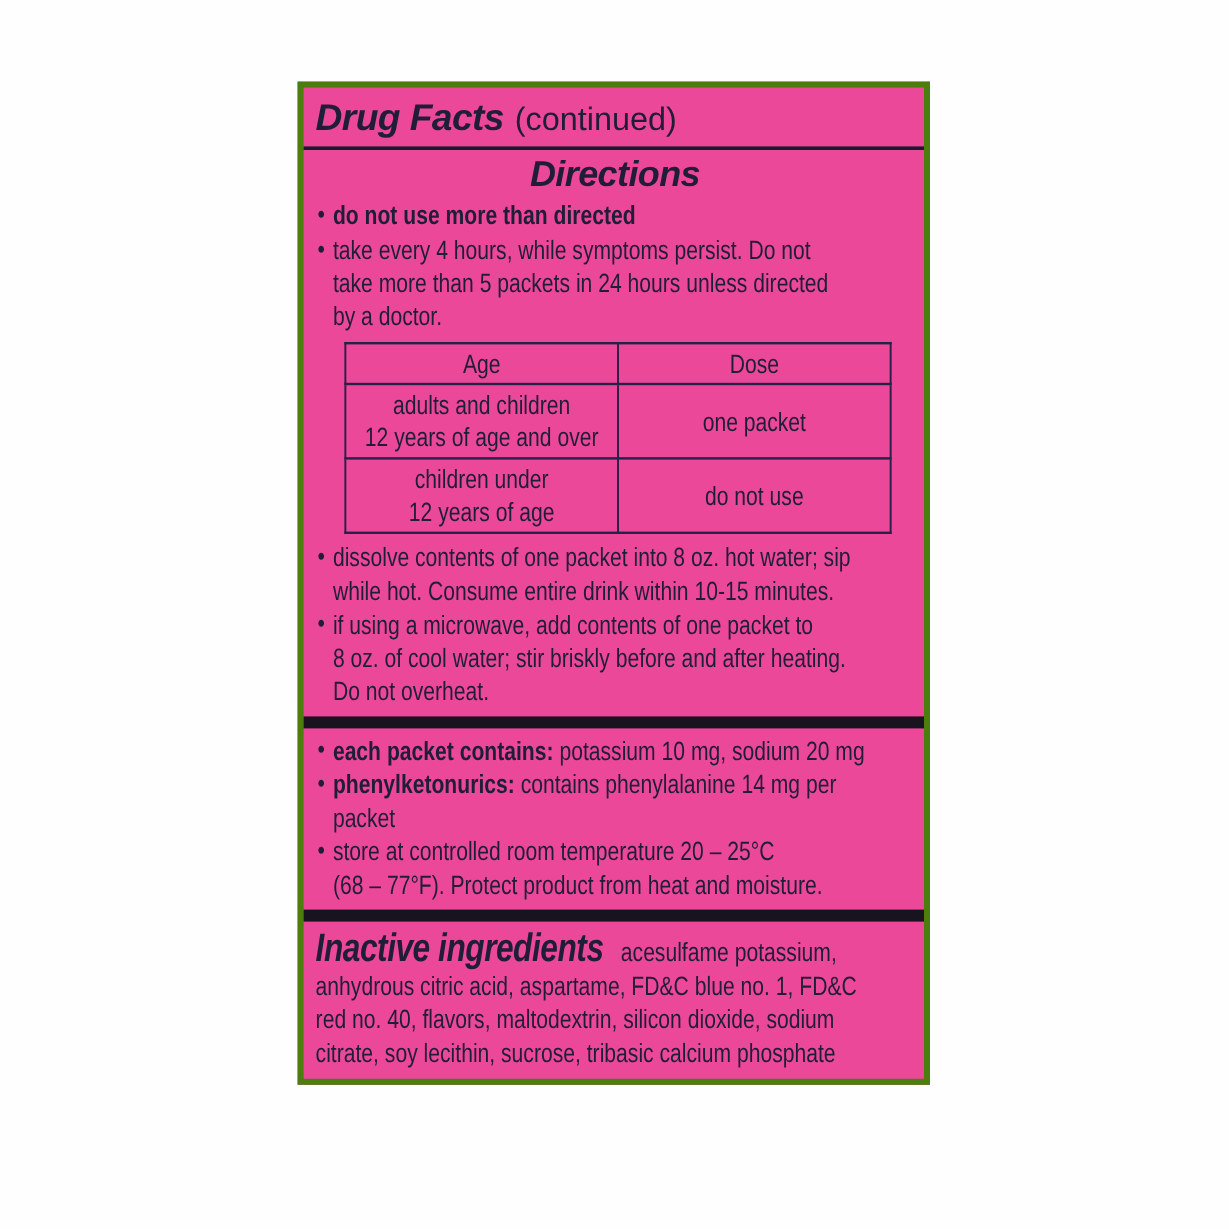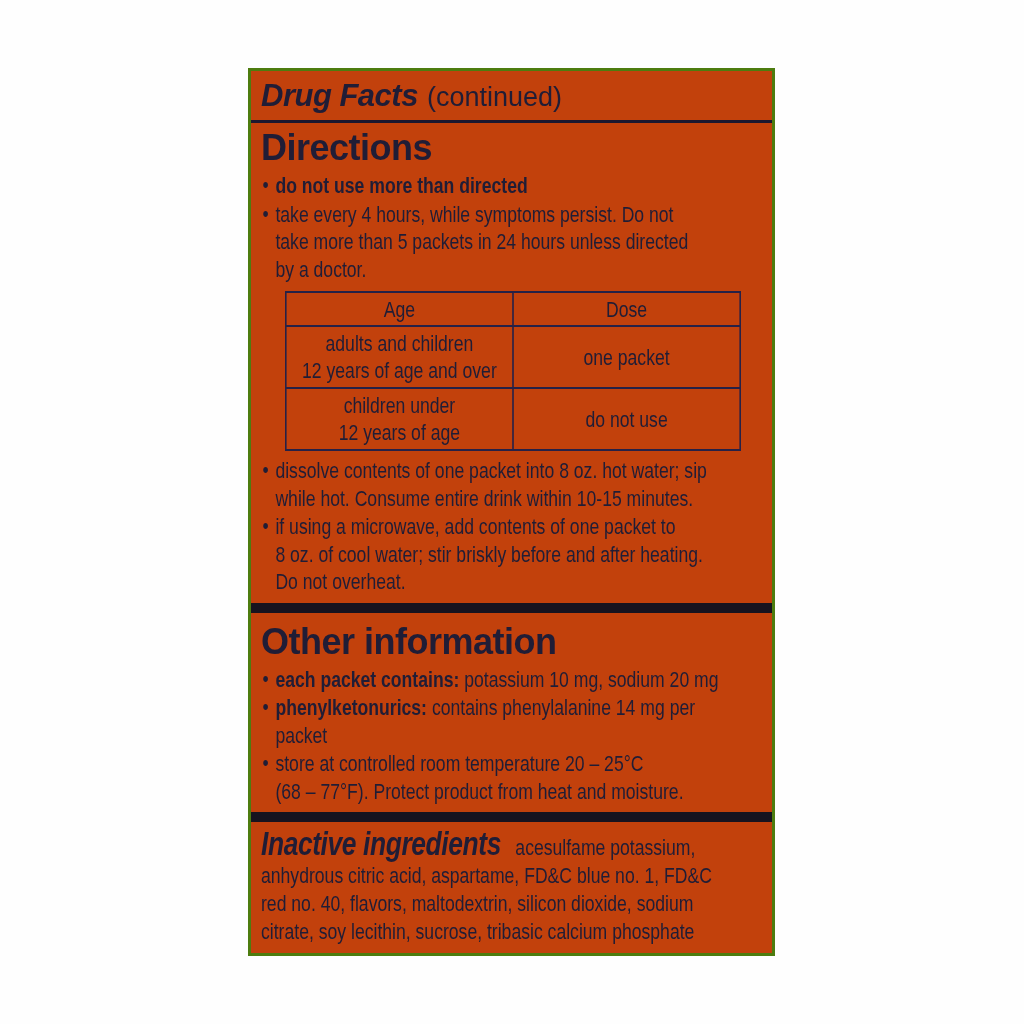--- a/index.html
+++ b/index.html
@@ -1,28 +1,28 @@
 <!DOCTYPE html>
 <html><head>
 <meta charset="utf-8">
 <style>
   html,body{margin:0;padding:0;background:#ffffff;}
   .page{position:relative;width:1024px;height:1024px;background:#fefefe;overflow:hidden;
         font-family:"Liberation Sans",sans-serif;}
   .dfl{position:absolute;left:248px;top:68px;width:527px;box-sizing:border-box;
-       border:3px solid #4d7c0f;background:#c2410c;color:#201d36;}
+       border:5px solid #4d7c0f;background:#ec4899;color:#201d36;}
   .sec{padding:4px 8px 7px 10px;}
   .sec + .sec{border-top:10px solid #17131f;}
   
   .cx{transform:scaleX(0.8);transform-origin:0 0;width:125%;}
   .title-row{padding-top:3px;white-space:nowrap;}
   .t-main{font-style:italic;font-weight:bold;font-size:31px;letter-spacing:-0.5px;}
   .t-suffix{font-size:27px;margin-left:9px;}
   .title-rule{height:3px;background:#1c1830;margin:6px -8px 2px -10px;}
-  .h2{font-weight:bold;font-size:36px;letter-spacing:-0.5px;margin:4px 0 3px;}
+  .h2{font-style:italic;font-weight:bold;font-size:30px;letter-spacing:-0.5px;margin:4px 0 3px;text-align:center;}
   .bullet{position:relative;padding-left:18px;font-size:22px;line-height:27.5px;
           white-space:pre-line;margin-top:1px;}
   .dot{position:absolute;left:2px;top:-1px;}
   .bb{font-weight:bold;}
   .dose-table{border-collapse:collapse;margin:8px 0 6px 30px;width:570px;table-layout:fixed;}
   .dose-table th,.dose-table td{border:2.5px solid #262147;font-weight:normal;
           text-align:center;vertical-align:middle;white-space:pre-line;}
   .dose-table th{font-size:22px;height:30px;line-height:25px;}
   .dose-table td{font-size:22px;line-height:27px;height:58px;padding:1px 4px;}
   .para{font-size:22px;line-height:28px;white-space:pre-line;}
@@ -75,21 +75,20 @@
 
         <div class="bullet"><span class="dot">•</span><span class="bb"></span><span class="bt">dissolve contents of one packet into 8 oz. hot water; sip
 while hot. Consume entire drink within 10-15 minutes.</span></div>
         <div class="bullet"><span class="dot">•</span><span class="bb"></span><span class="bt">if using a microwave, add contents of one packet to
 8 oz. of cool water; stir briskly before and after heating.
 Do not overheat.</span></div>
       </div>
     </section>
 
     <section class="sec">
-      <div class="h2">Other information</div>
       <div class="cx">
         <div class="bullet"><span class="dot">•</span><span class="bb">each packet contains:</span><span class="bt"> potassium 10 mg, sodium 20 mg</span></div>
         <div class="bullet"><span class="dot">•</span><span class="bb">phenylketonurics:</span><span class="bt"> contains phenylalanine 14 mg per
 packet</span></div>
         <div class="bullet"><span class="dot">•</span><span class="bb"></span><span class="bt">store at controlled room temperature 20 – 25°C
 (68 – 77°F). Protect product from heat and moisture.</span></div>
       </div>
     </section>
 
     <section class="sec">

